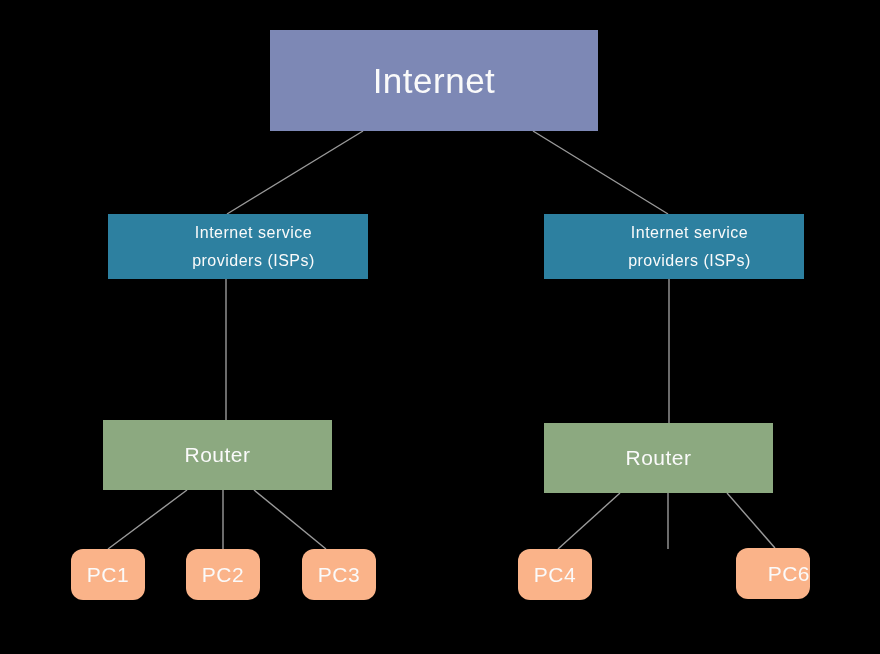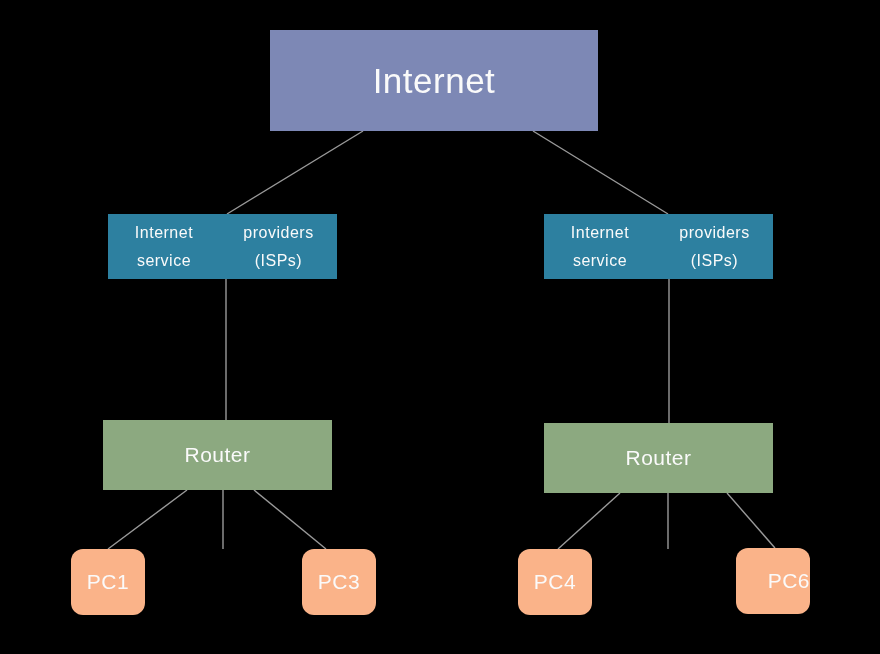--- a/index.html
+++ b/index.html
@@ -39,33 +39,35 @@
     left: 270px; top: 30px;
     width: 328px; height: 101px;
     background: var(--internet-box, #7D88B5);
     font-size: 35px;
     font-weight: 400;
   }
   .node-isp {
     width: 229px; height: 65px;
     background: var(--isp-box, #2D80A0);
     font-size: 16px;
+    flex-direction: column;
     line-height: 28px;
+    padding-left: 31px;
   }
   .node-isp-left  { left: 108px; top: 214px; }
   .node-isp-right { left: 544px; top: 214px; }
   .node-router {
     width: 229px; height: 70px;
     background: var(--router-box, #8CA980);
     font-size: 21px;
   }
   .node-router-left  { left: 103px; top: 420px; }
   .node-router-right { left: 544px; top: 423px; }
   .node-pc {
-    width: 74px; height: 66px;
+    width: 74px; height: 51px;
     background: var(--pc-box, #FAB389);
     border-radius: 12px;
     font-size: 21px;
   }
   .pc1 { left: 71px;  top: 549px; }
   .pc2 { left: 186px; top: 549px; }
   .pc3 { left: 302px; top: 549px; }
   .pc4 { left: 518px; top: 549px; }
   .pc5 { left: 631px; top: 549px; }
   .pc6 { left: 736px; top: 548px; justify-content: flex-end; }
@@ -106,20 +108,23 @@
     <span>Router</span>
   </div>
 
   <div class="node node-router node-router-right">
     <span>Router</span>
   </div>
 
   <div class="node node-pc pc1">
     <span>PC1</span>
   </div>
+  <div class="node node-pc pc2">
+    <span>PC2</span>
+  </div>
   <div class="node node-pc pc3">
     <span>PC3</span>
   </div>
   <div class="node node-pc pc4">
     <span>PC4</span>
   </div>
   <div class="node node-pc pc6">
     <span>PC6</span>
   </div>
 

